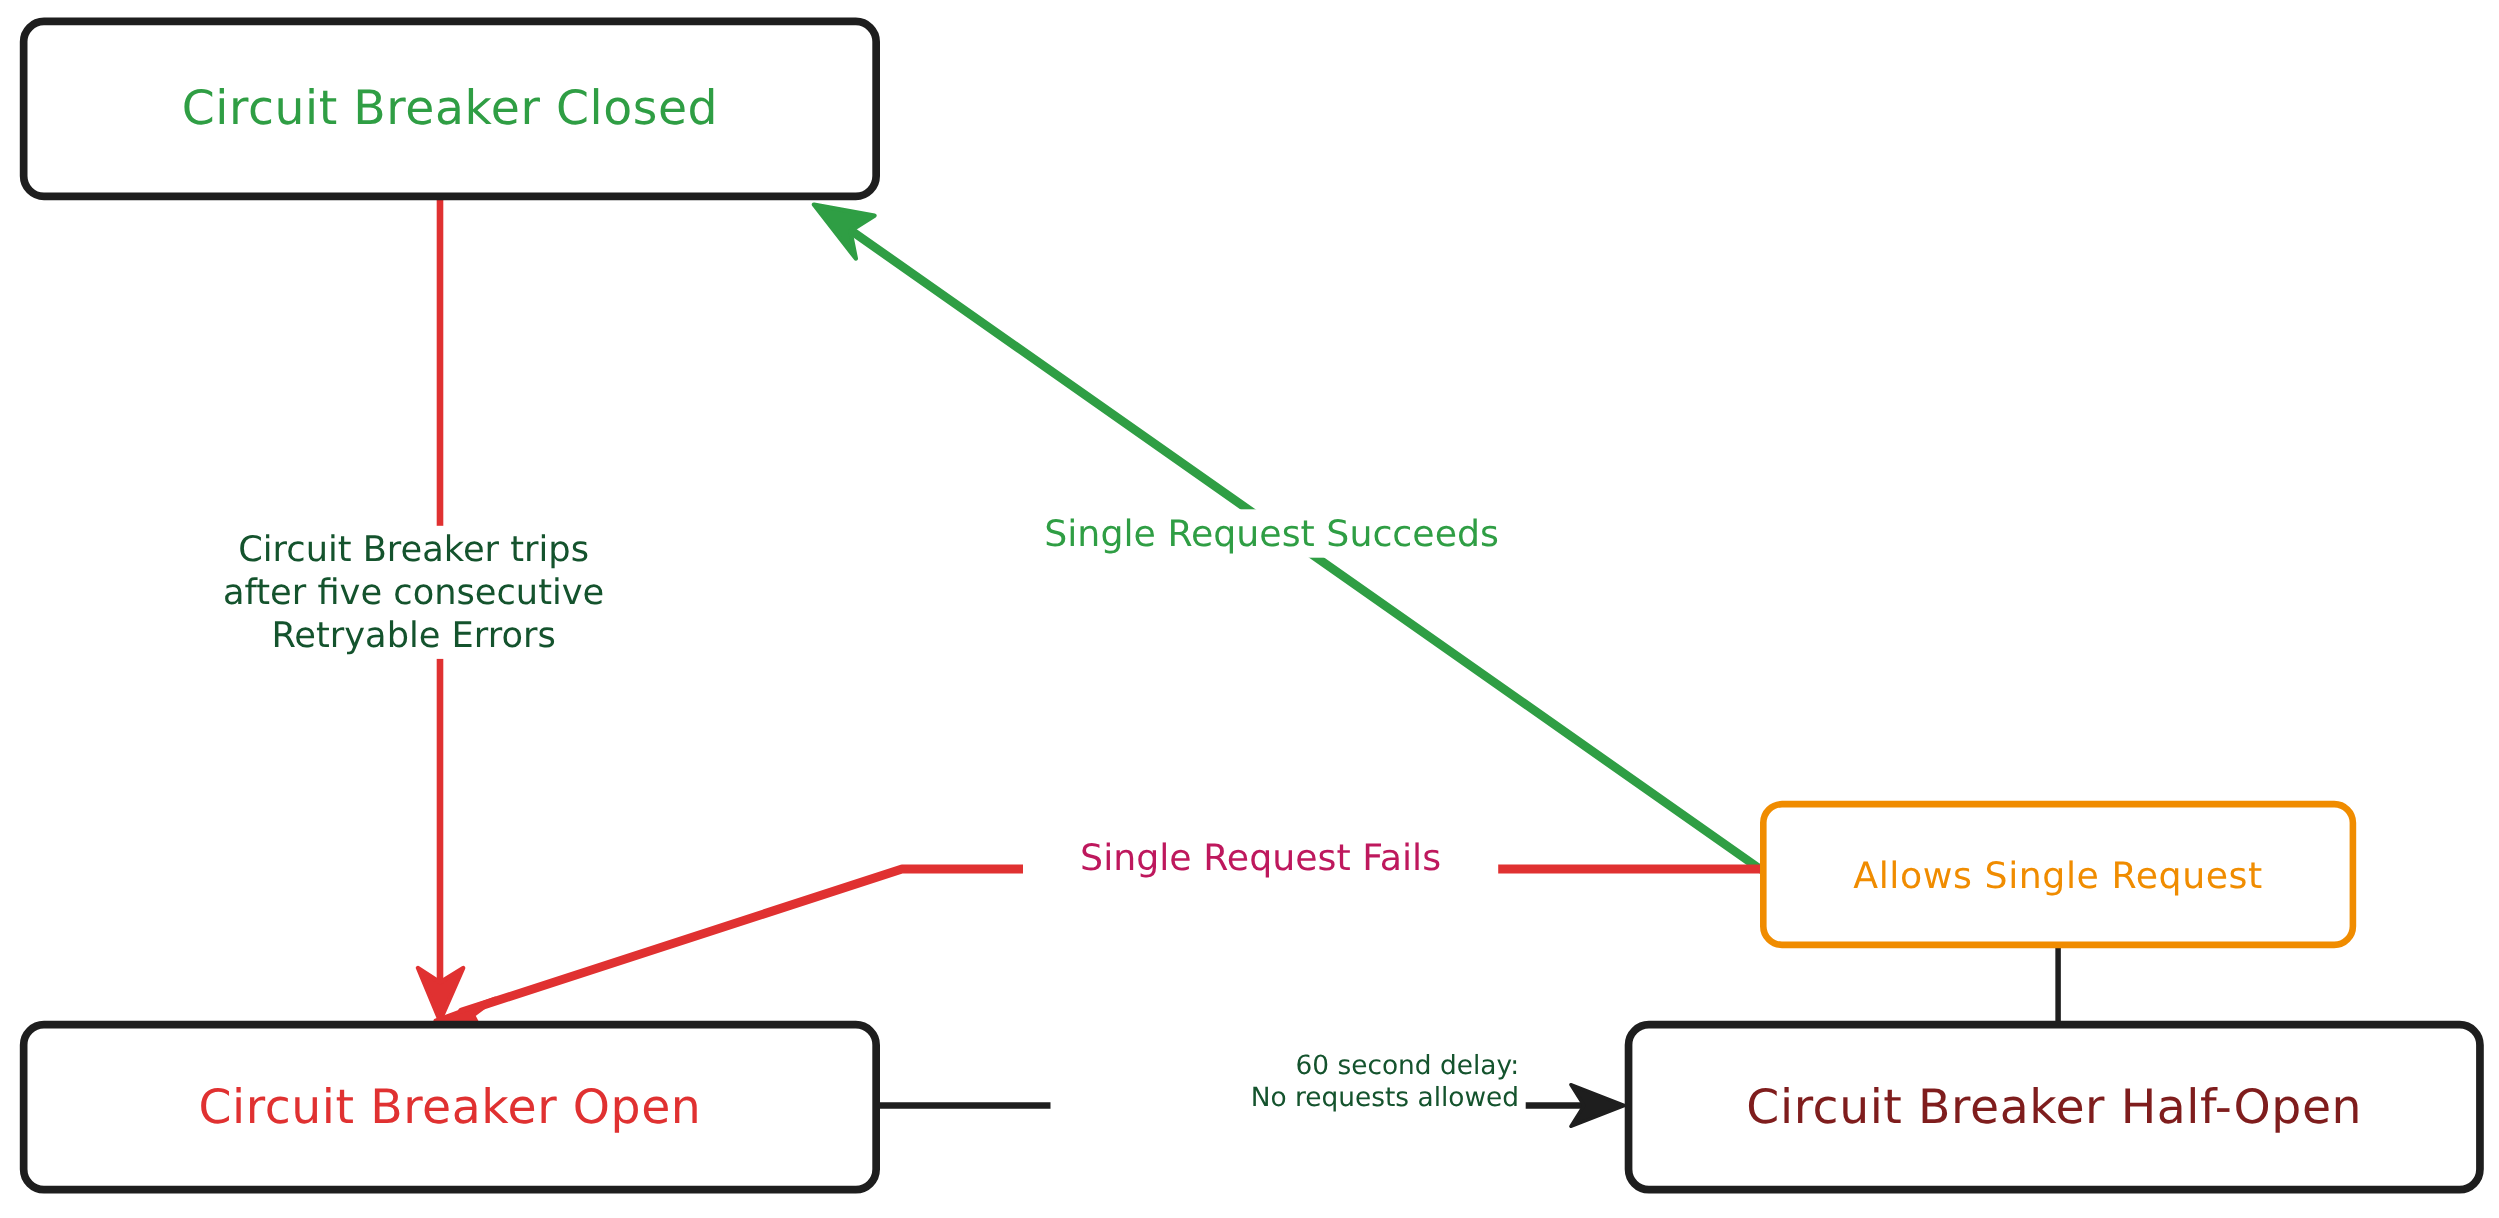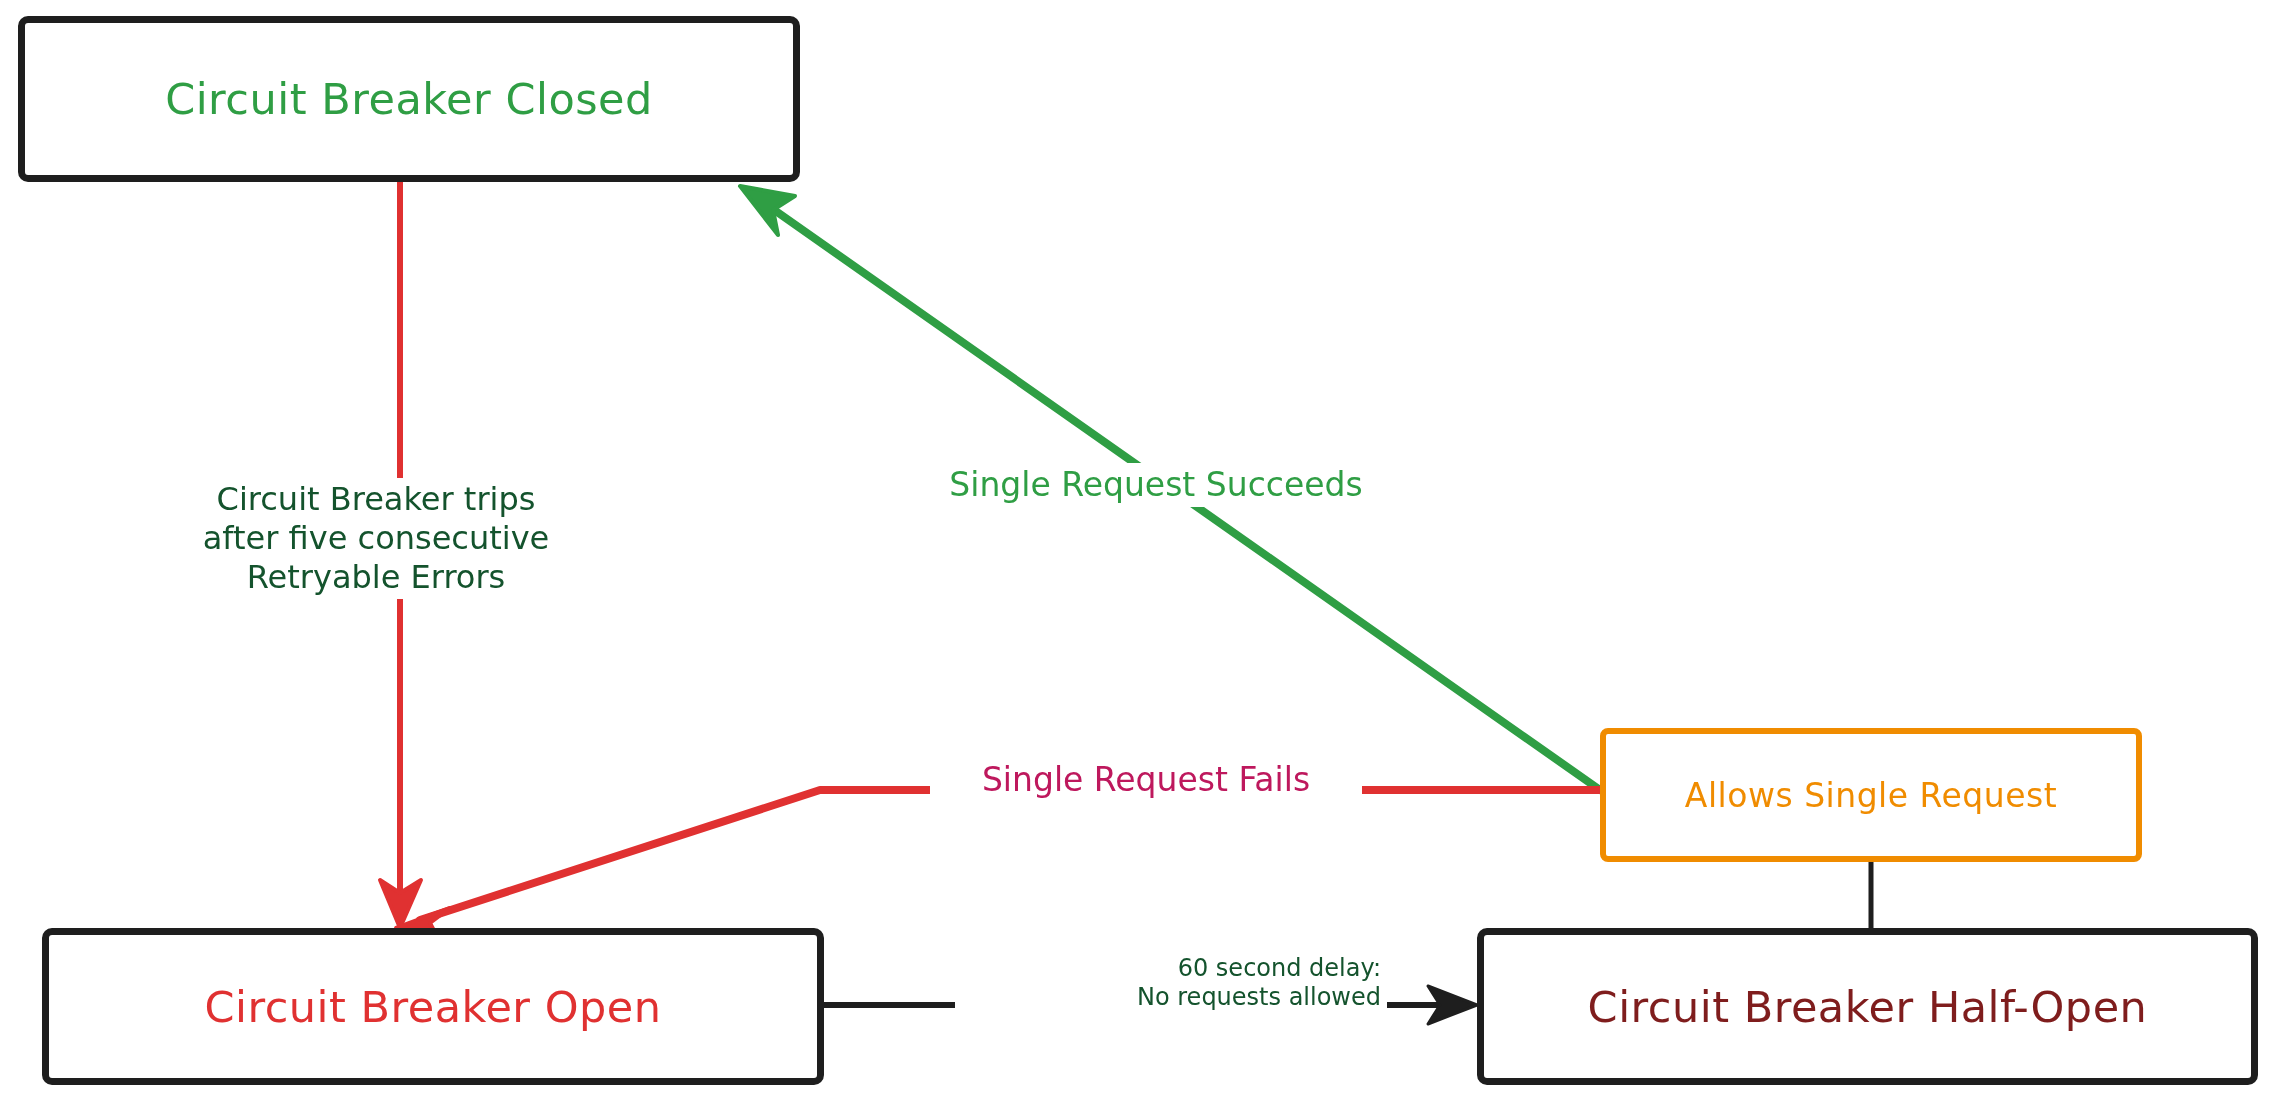--- a/index.html
+++ b/index.html
@@ -22,21 +22,21 @@
     left: 0;
     top: 0;
     width: 2272px;
     height: 1107px;
   }
   .node {
     position: absolute;
     box-sizing: border-box;
     background: #ffffff;
     border-style: solid;
-    border-radius: 10px;
+    border-radius: 22px;
     display: flex;
     align-items: center;
     justify-content: center;
     z-index: 3;
   }
   .node-label {
     font-family: "DejaVu Sans", sans-serif;
     font-weight: 400;
     letter-spacing: 0.5px;
     white-space: nowrap;
@@ -49,32 +49,31 @@
   }
   #node-closed .node-label {
     color: #2f9e44;
     font-size: 43px;
   }
   #node-open {
     left: 18px;  top: 928px;
     width: 782px; height: 157px;
     border-width: 7px;
     border-color: #1e1e1e;
-    margin-left: 24px;
   }
   #node-open .node-label {
     color: #e03131;
     font-size: 43px;
   }
   #node-allows {
     left: 1600px; top: 728px;
     width: 542px; height: 134px;
     border-width: 6px;
     border-color: #f08c00;
-    border-radius: 8px;
+    border-radius: 20px;
   }
   #node-allows .node-label {
     color: #f08c00;
     font-size: 33px;
   }
   #node-half-open {
     left: 1477px; top: 928px;
     width: 781px; height: 157px;
     border-width: 7px;
     border-color: #1e1e1e;

